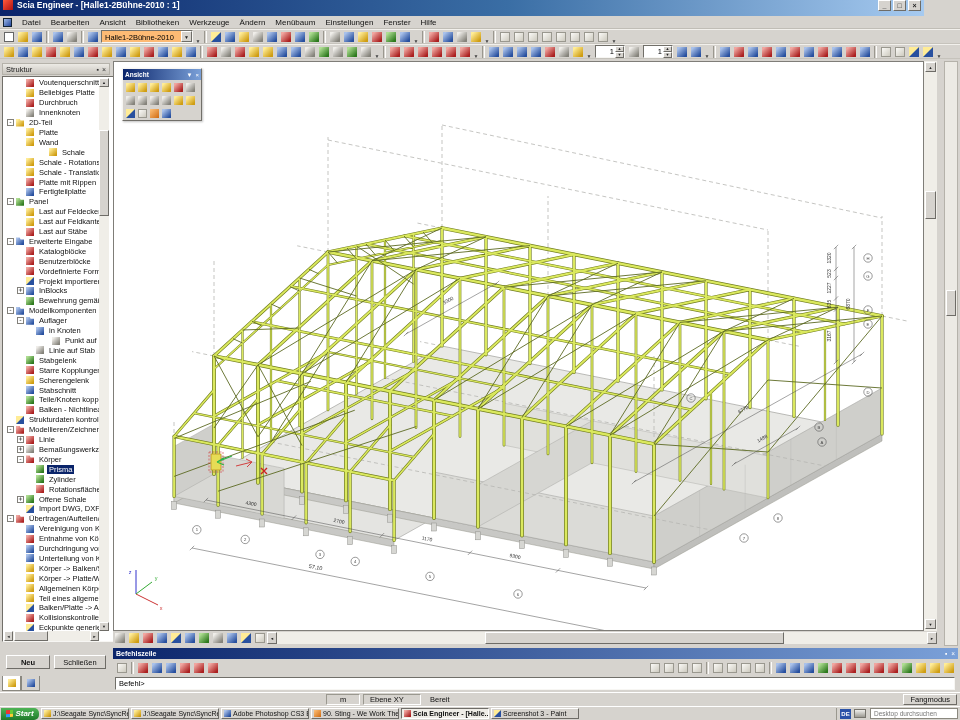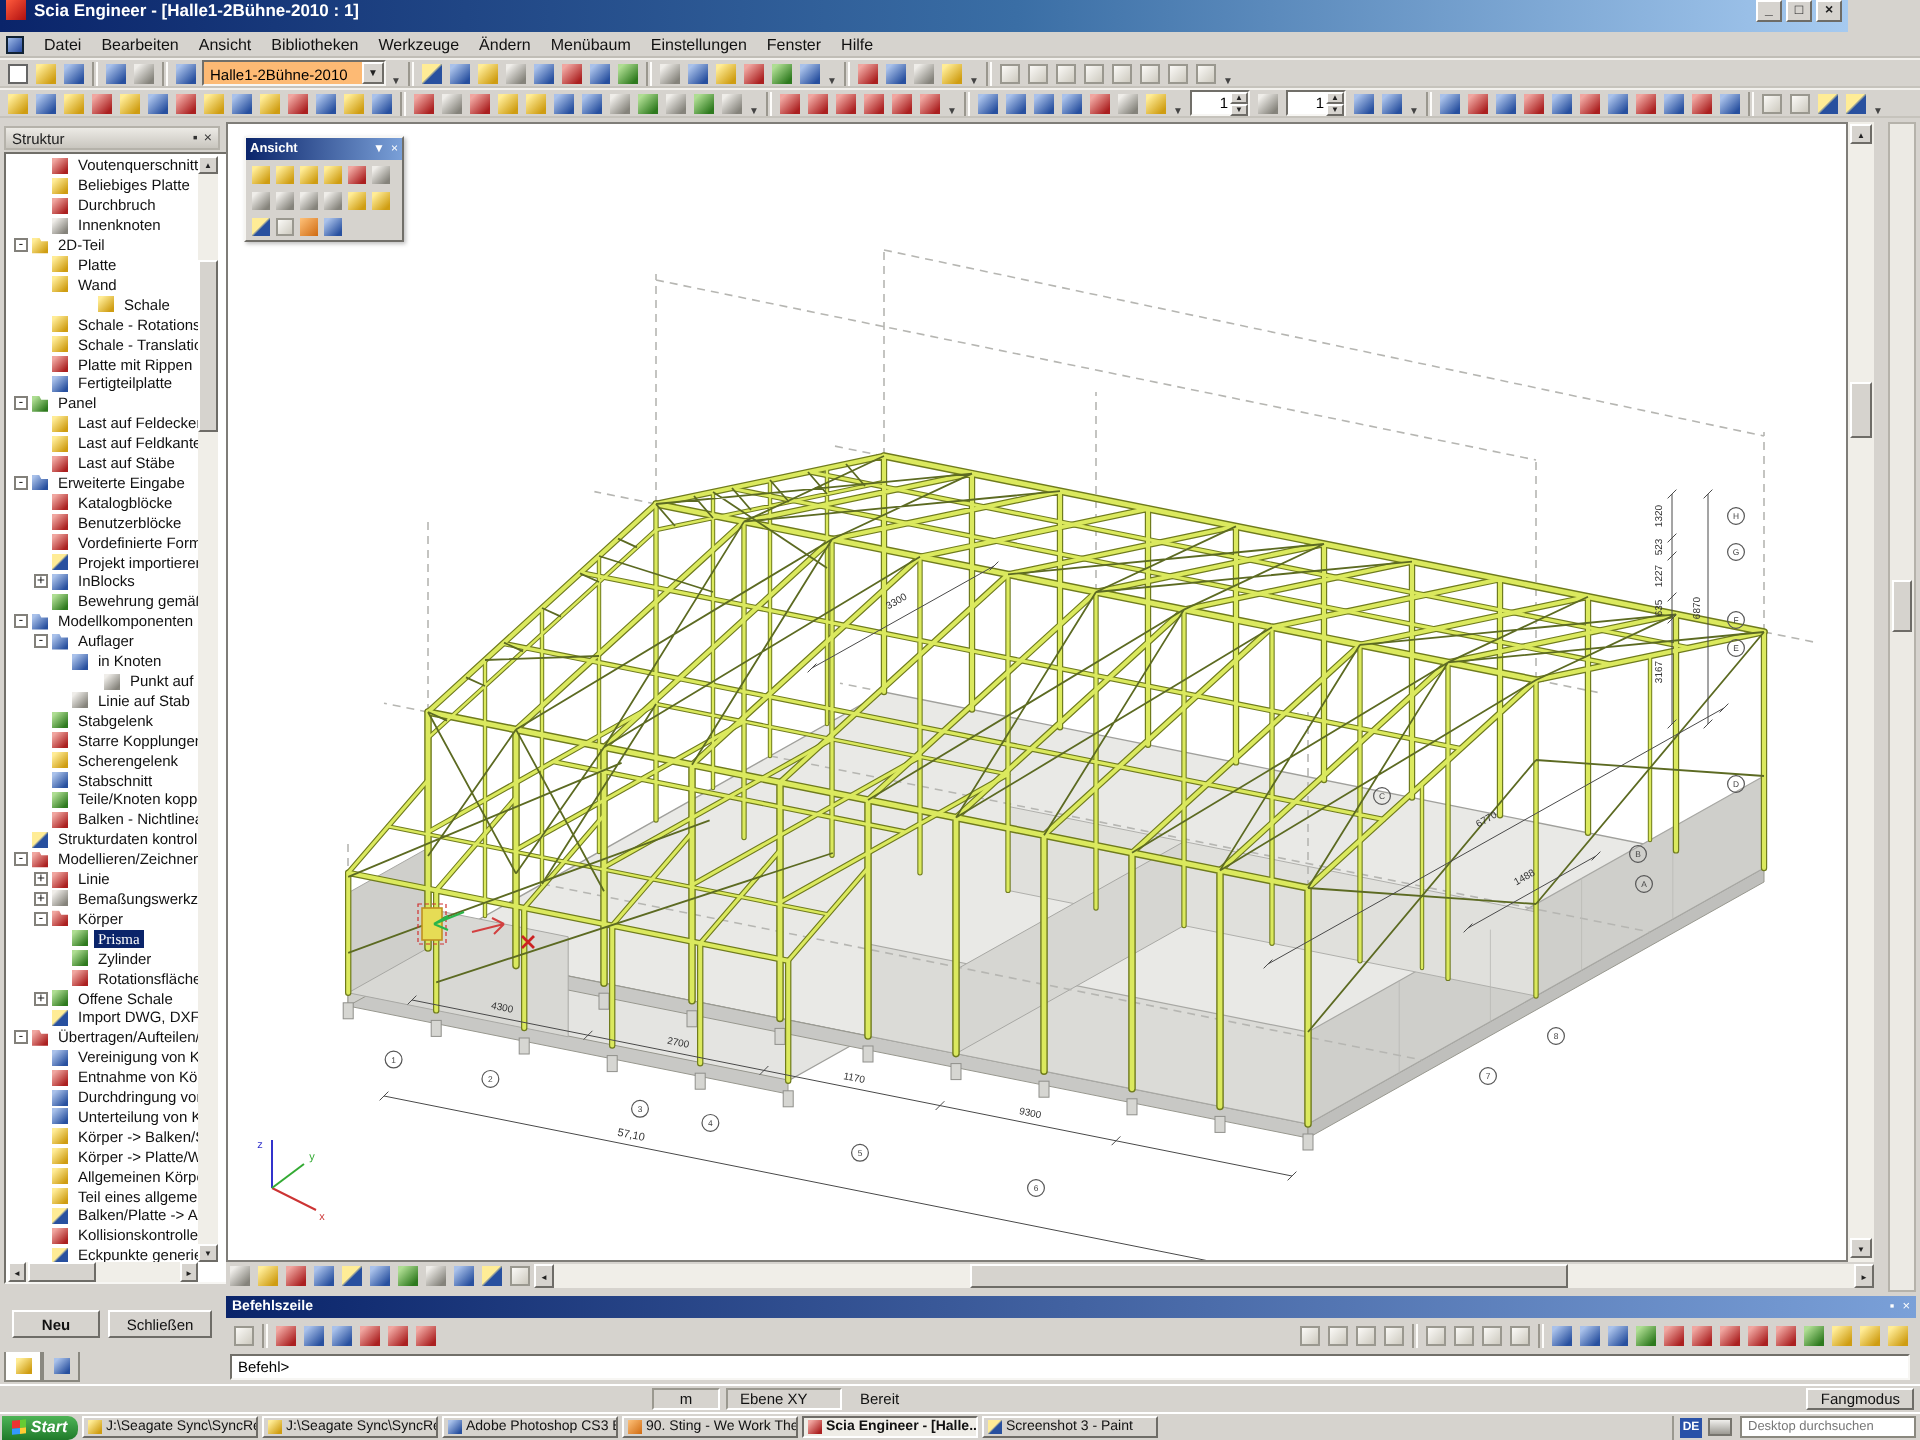--- a/index.html
+++ b/index.html
@@ -58,21 +58,21 @@
   #strk-head .hb{margin-left:3px;font-size:7px;color:#333;}
   #strk-head .sp{flex:1;}
   #treebox{left:2px;top:17px;width:128px;height:566px;background:#fff;}
   #tree{left:1px;top:1px;width:95px;height:553px;overflow:hidden;}
   .trow{height:9.92px;display:flex;align-items:center;font-size:7.5px;color:#111;white-space:nowrap;overflow:hidden;}
   .exp{width:7px;height:7px;border:1px solid #82807a;background:#fff;font-size:6.5px;line-height:5px;text-align:center;
        color:#222;margin-right:2px;flex:0 0 auto;font-family:"DejaVu Sans Mono",monospace;}
   .tico{width:8px;height:8px;margin-right:3px;flex:0 0 auto;}
   .tico.folder{clip-path:polygon(0 0,45% 0,58% 25%,100% 25%,100% 100%,0 100%);}
   .tlabel{padding:0 2px;}
-  .tlabel.sel{background:#0a246a;color:#fff;font-family:Liberation Serif, serif;}
+  .tlabel.sel{background:#0a246a;color:#fff;}
   .vscroll{position:absolute;background:#f0eee8;}
   .sbtn{background:#d6d3ce;border:1px solid;border-color:#fff #6e6c67 #6e6c67 #fff;color:#222;
         display:flex;align-items:center;justify-content:center;}
   .sthumb{background:#d6d3ce;border:1px solid;border-color:#fff #6e6c67 #6e6c67 #fff;position:absolute;}
   .pbtn{background:#d6d3ce;border:1px solid;border-color:#fff #6e6c67 #6e6c67 #fff;font-size:7.5px;color:#111;
         display:flex;align-items:center;justify-content:center;}
   #tabs{left:2px;top:617px;height:15px;display:flex;}
   .ptab{width:19px;height:15px;border:1px solid #8a8880;border-top:none;display:flex;align-items:center;justify-content:center;}
   .ptab.on{background:#fff;}
   .ptab .tico{margin:0;}

